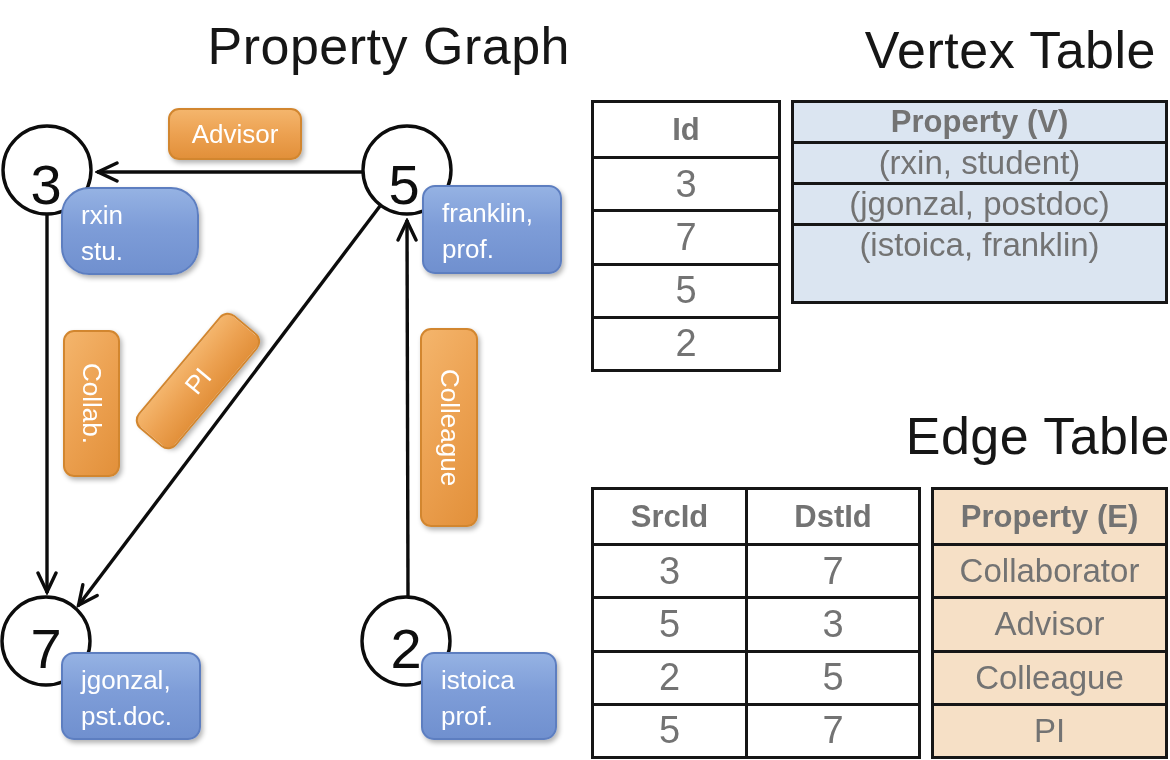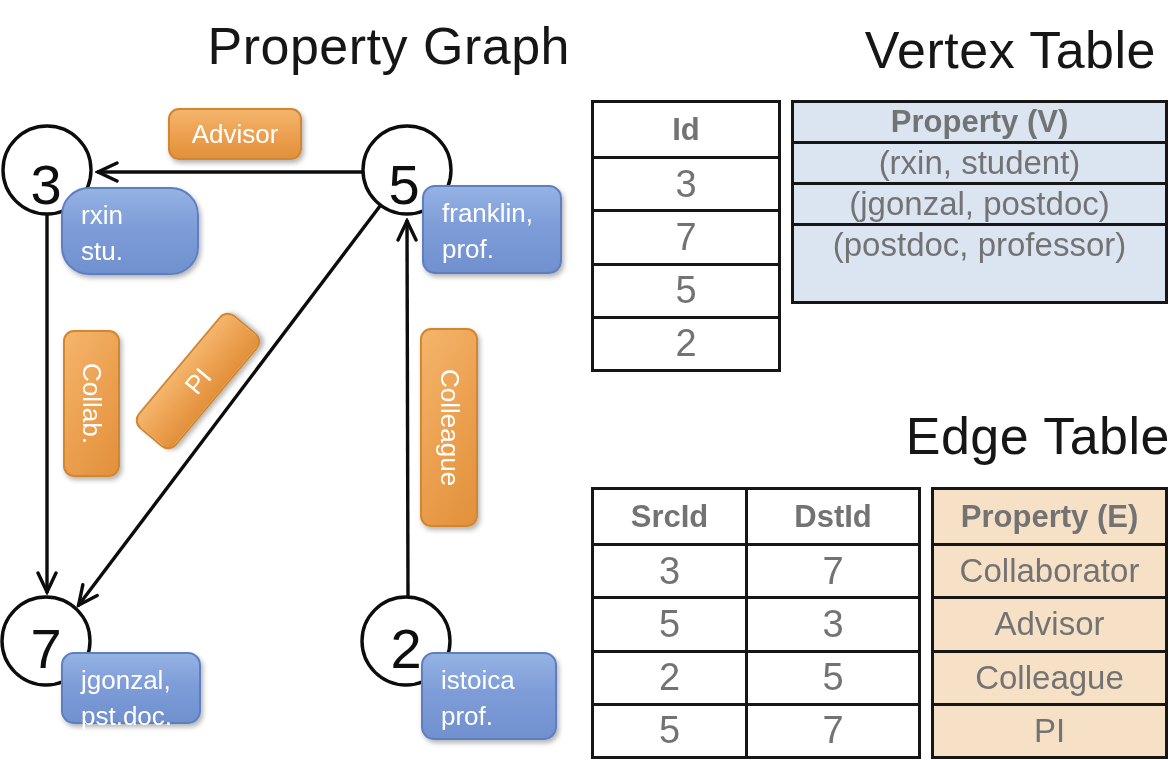--- a/index.html
+++ b/index.html
@@ -100,21 +100,21 @@
   </svg>
 
   <div class="nlabel" style="left:61px; top:187px; width:138px; height:88px;border-radius:28px;">
     <span>rxin</span>
     <span>stu.</span>
   </div>
   <div class="nlabel" style="left:422px; top:185px; width:140px; height:89px;">
     <span>franklin,</span>
     <span>prof.</span>
   </div>
-  <div class="nlabel" style="left:61px; top:652px; width:140px; height:72px;">
+  <div class="nlabel" style="left:61px; top:652px; width:140px; height:88px;">
     <span>jgonzal,</span>
     <span>pst.doc.</span>
   </div>
   <div class="nlabel" style="left:421px; top:652px; width:136px; height:88px;">
     <span>istoica</span>
     <span>prof.</span>
   </div>
 
   <div class="elabel" id="edge-label-advisor" style="left:168px; top:108px; width:134px; height:52px;">Advisor</div>
   <div class="elabel vert" style="left:63px; top:330px; width:57px; height:147px;">Collab.</div>
@@ -128,21 +128,21 @@
     <div class="cell num rowline">3</div>
     <div class="cell num rowline">7</div>
     <div class="cell num rowline">5</div>
     <div class="cell num rowline">2</div>
   </div>
 
   <div class="sub" id="vt-prop">
     <div class="cell hdr">Property (V)</div>
     <div class="cell rowline">(rxin, student)</div>
     <div class="cell rowline">(jgonzal, postdoc)</div>
-    <div class="cell rowline">(postdoc, professor)</div>
+    <div class="cell rowline">(istoica, franklin)</div>
   </div>
 
   <h2 class="big-title" id="edge-title">Edge Table</h2>
 
   <div class="sub" id="et-ids">
     <div class="cell hdr">SrcId</div>
     <div class="cell hdr colline">DstId</div>
     <div class="cell num rowline">3</div>
     <div class="cell num rowline colline">7</div>
     <div class="cell num rowline">5</div>

